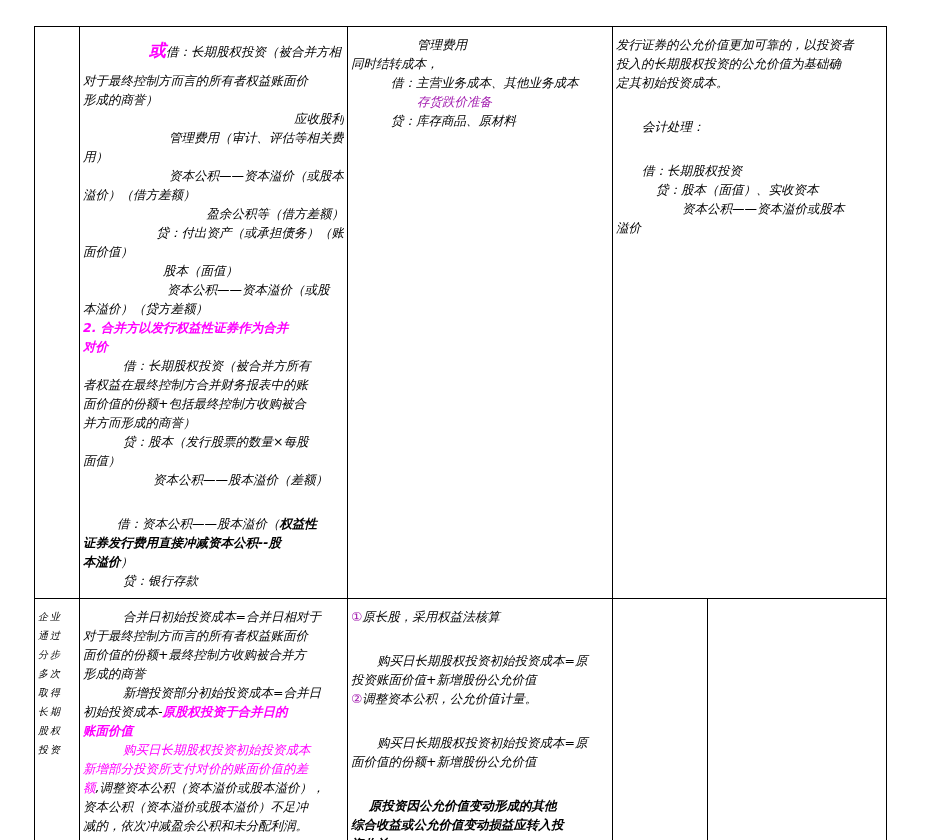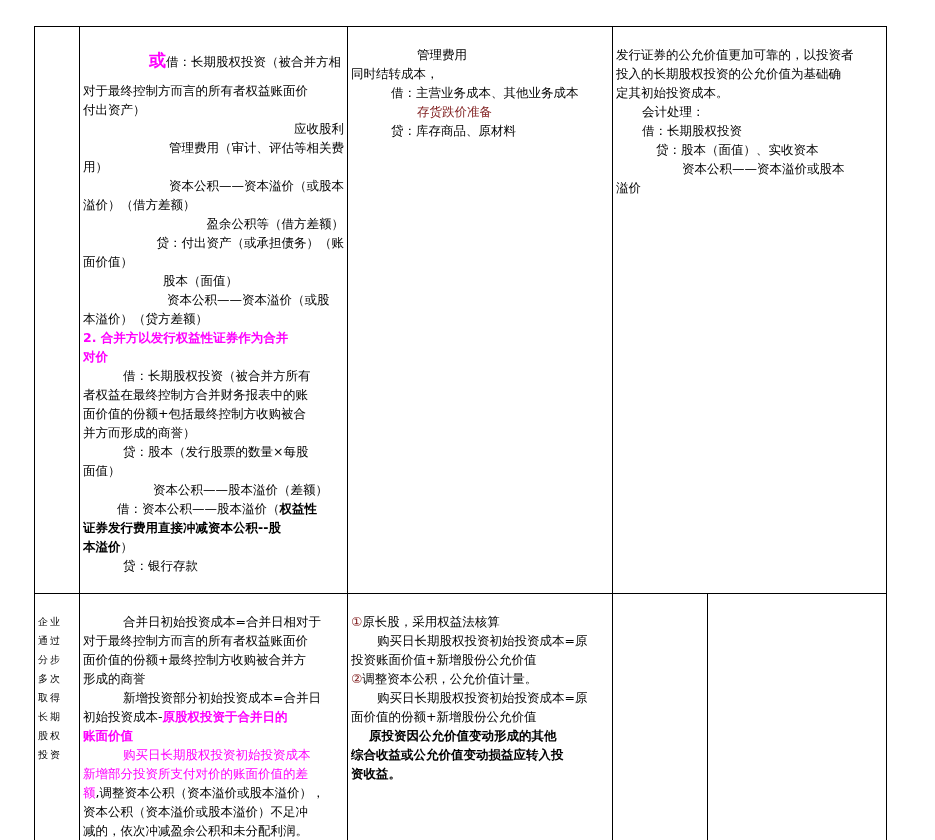--- a/index.html
+++ b/index.html
@@ -1,43 +1,43 @@
 <!DOCTYPE html>
 <html><head>
 <meta charset="utf-8">
 <style>
   html, body { margin: 0; padding: 0; background: #ffffff; }
   body { width: 935px; height: 840px; position: relative; overflow: hidden;
          font-family: "DejaVu Sans", "Liberation Sans", sans-serif; font-size: 12.5px; color: #000; }
   table.doc { position: absolute; left: 34px; top: 26px; border-collapse: collapse; table-layout: fixed; }
-  table.doc td { border: 1.5px solid #000; vertical-align: top; padding: 18px 3px; line-height: 19px; }
+  table.doc td { border: 1.5px solid #000; vertical-align: top; padding: 8px 3px; line-height: 19px; font-style: italic; }
   .c1 { width: 38px; }
   .c2 { width: 261px; }
   .c3 { width: 258px; }
   .c4a { width: 88px; }
   .c4b { width: 172px; }
   .line { white-space: nowrap; overflow: hidden; }
   .magenta { color: #ff00ff; }
-  .red { color: #7f1d1d; }
+  .red { color: #a21caf; }
   .bold { font-weight: bold; }
   .big { font-size: 17px; font-weight: bold; }
-  .vlabel { font-size: 10px; letter-spacing: 2px; line-height: 21.5px; padding-top: 1px; } .i2 { padding-left: 26px; } .i3 { padding-left: 40px; }
+  .vlabel { font-size: 10px; letter-spacing: 2px; line-height: 21.5px; padding-top: 1px; } .i2 { padding-left: 26px; margin-top: 25px; } .i3 { padding-left: 40px; }
   .i4 { padding-left: 56px; text-align: right; } .i5 { padding-left: 66px; } .i6 { padding-left: 80px; }
 </style>
 </head>
 <body>
 
 <table class="doc">
   <tbody>
       <tr style="height:549px;">
     <td class="c1"></td>
     <td class="c2">
       <div class="line i5" style="margin-top:6px;"><span class="big magenta">或</span><span>借：长期股权投资（被合并方相</span></div>
       <div class="line" style="margin-top:10px;">对于最终控制方而言的所有者权益账面价</div>
-      <div class="line">付出资产）</div>
+      <div class="line">形成的商誉）</div>
       <div class="line i4">应收股利</div>
       <div class="line i4">管理费用（审计、评估等相关费</div>
       <div class="line">用）</div>
       <div class="line i4">资本公积——资本溢价（或股本</div>
       <div class="line">溢价）（借方差额）</div>
       <div class="line i4">盈余公积等（借方差额）</div>
       <div class="line i4">贷：付出资产（或承担债务）（账</div>
       <div class="line">面价值）</div>
       <div class="line i6">股本（面值）</div>
       <div class="line i6" style="padding-left:84px;">资本公积——资本溢价（或股</div>

